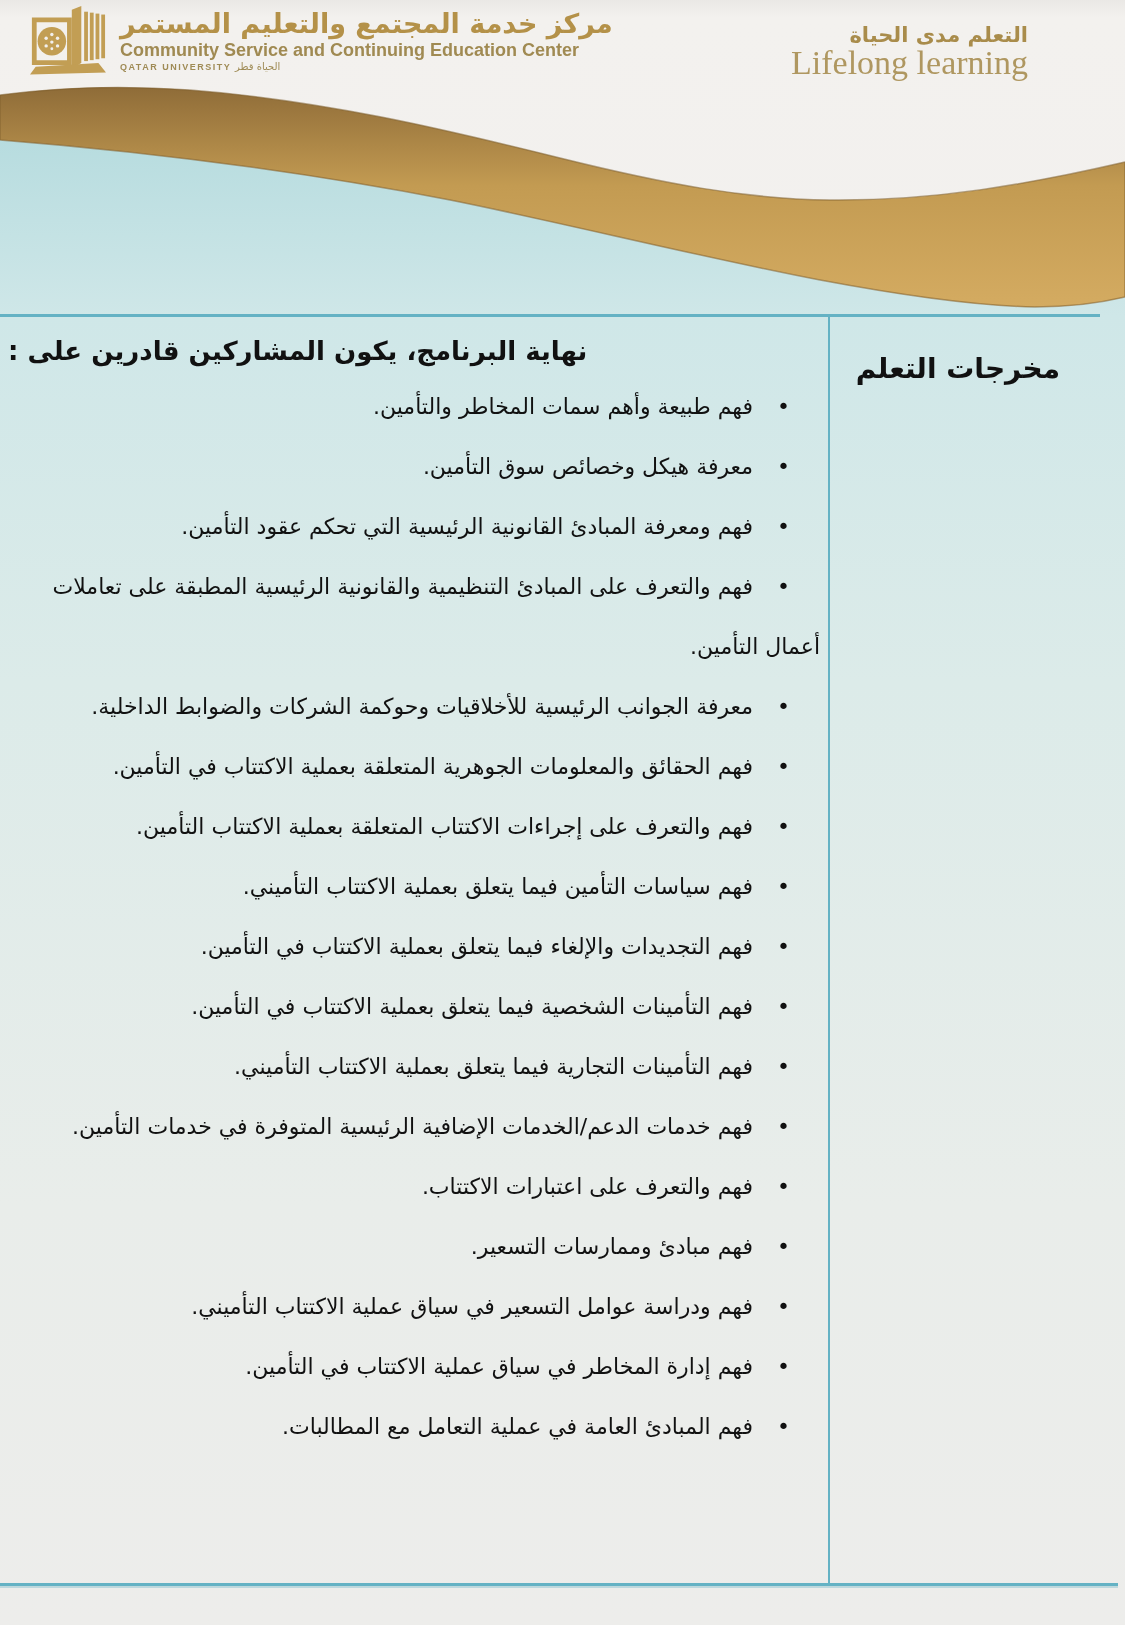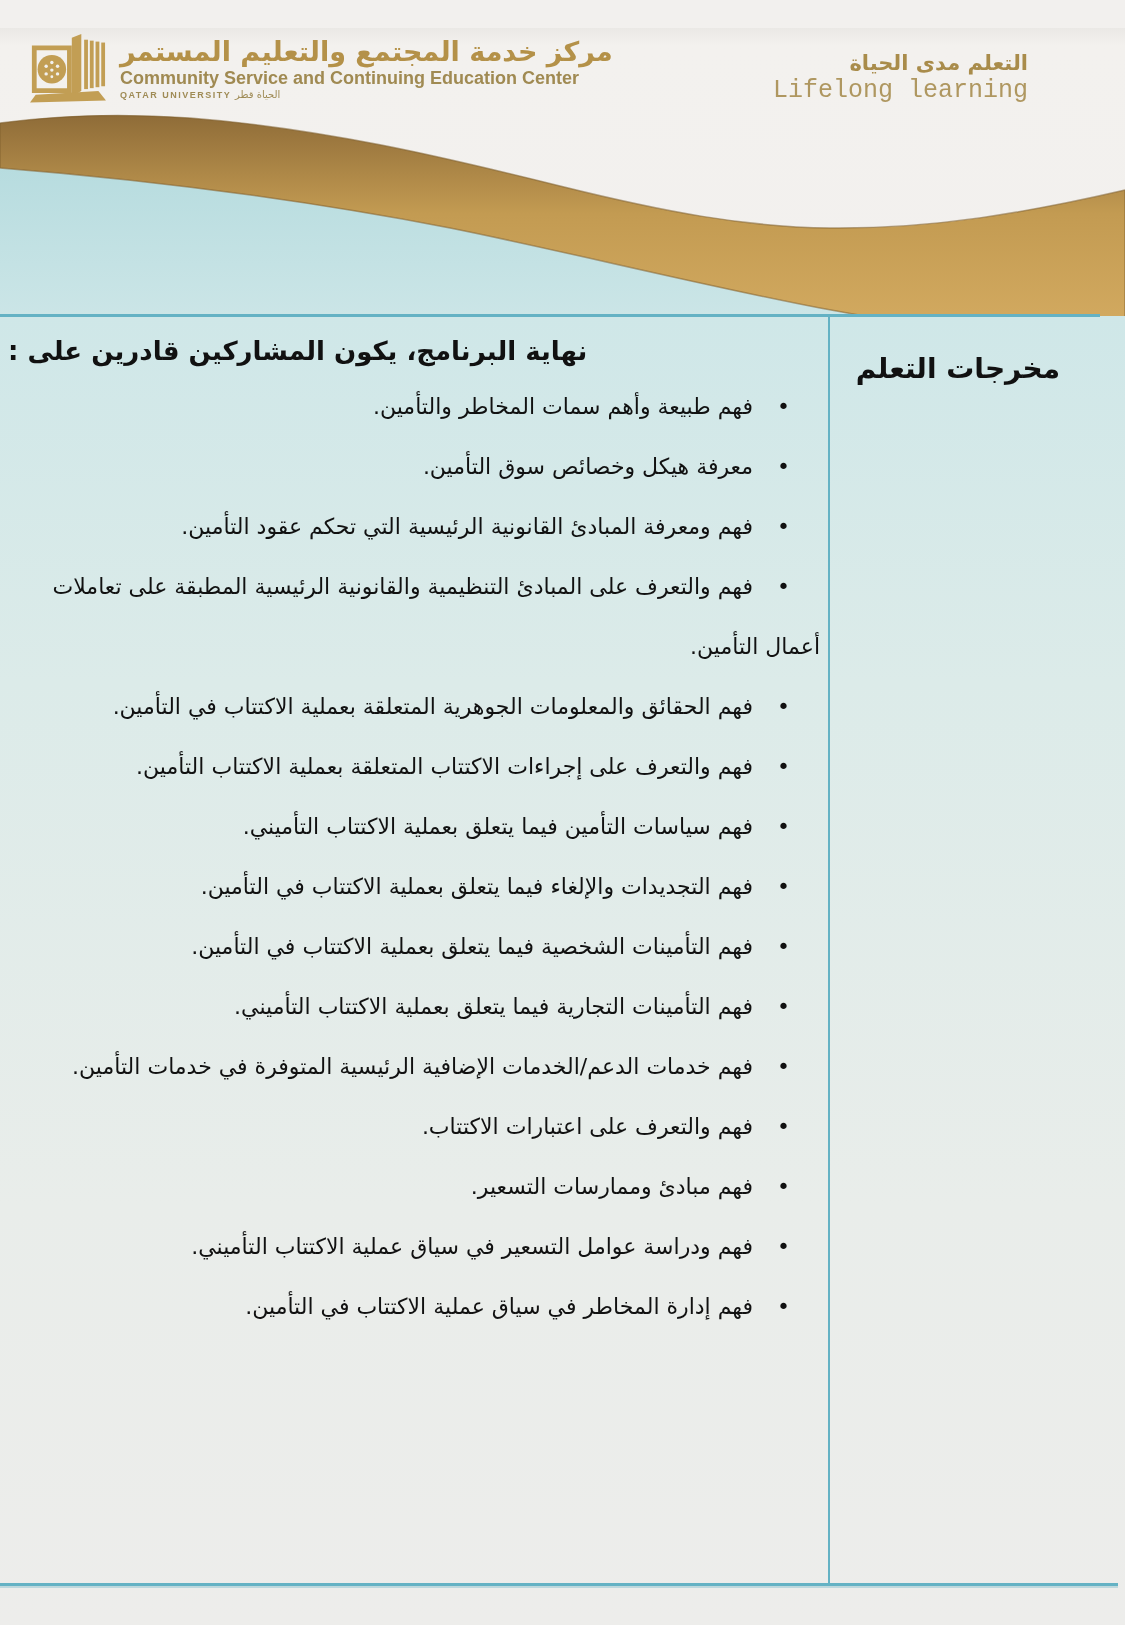--- a/index.html
+++ b/index.html
@@ -9,21 +9,20 @@
     background:#f2f0ee;
     position:relative;
     overflow:hidden;
   }
   .page{position:absolute;inset:0;width:1125px;height:1625px;}
 
   
   .header-band{
     position:absolute;left:0;top:0;width:1125px;height:316px;
     background:linear-gradient(180deg,#eae8e5 0%,#f3f1ee 18px,#f2f0ee 100%);
-    margin-top:28px;
   }
   .wave-svg{position:absolute;left:0;top:0;width:1125px;height:316px;display:block;}
 
   .logo-cluster{position:absolute;left:28px;top:6px;display:flex;align-items:flex-start;}
   .logo-emblem{width:80px;height:76px;margin-right:12px;}
   .logo-text{padding-top:2px;}
   .logo-ar{
     font-size:27px;font-weight:700;color:#b49148;
     direction:rtl;text-align:left;line-height:32px;white-space:nowrap;
   }
@@ -36,22 +35,22 @@
     font-size:9px;font-weight:700;color:#9f8b55;letter-spacing:1.5px;
     line-height:13px;white-space:nowrap;
   }
   .logo-sub .ar{font-family:"DejaVu Sans",sans-serif;letter-spacing:0;font-weight:400;font-size:10px;}
 
   .tagline-cluster{position:absolute;right:97px;top:22px;text-align:right;}
   .tagline-ar{
     font-size:21px;font-weight:700;color:#a98c4b;direction:rtl;line-height:26px;white-space:nowrap;
   }
   .tagline-en{
-    font-family:Liberation Mono, monospace;
-    font-size:25px;font-weight:400;color:#af9760;line-height:30px;white-space:nowrap;
+    font-family:Liberation Serif, serif;
+    font-size:34px;font-weight:400;color:#af9760;line-height:30px;white-space:nowrap;
   }
 
   
   .content-bg{
     position:absolute;left:0;top:316px;width:1125px;height:1309px;
     background:linear-gradient(180deg,#cfe7e8 0%,#dcebe9 28%,#e9edea 68%,#ededeb 100%);
   }
 
   
   .line{position:absolute;background:#64b2c4;}
@@ -166,28 +165,30 @@
       <div class="label-text">مخرجات التعلم</div>
     </div>
 
     <div class="cell body-cell">
       <div class="intro">نهاية البرنامج، يكون المشاركين قادرين على :</div>
       <ul class="outcomes">
         <li>فهم طبيعة وأهم سمات المخاطر والتأمين.</li>
         <li>معرفة هيكل وخصائص سوق التأمين.</li>
         <li>فهم ومعرفة المبادئ القانونية الرئيسية التي تحكم عقود التأمين.</li>
         <li>فهم والتعرف على المبادئ التنظيمية والقانونية الرئيسية المطبقة على تعاملات أعمال التأمين.</li>
+        <li>معرفة الجوانب الرئيسية للأخلاقيات وحوكمة الشركات والضوابط الداخلية.</li>
         <li>فهم الحقائق والمعلومات الجوهرية المتعلقة بعملية الاكتتاب في التأمين.</li>
         <li>فهم والتعرف على إجراءات الاكتتاب المتعلقة بعملية الاكتتاب التأمين.</li>
         <li>فهم سياسات التأمين فيما يتعلق بعملية الاكتتاب التأميني.</li>
         <li>فهم التجديدات والإلغاء فيما يتعلق بعملية الاكتتاب في التأمين.</li>
         <li>فهم التأمينات الشخصية فيما يتعلق بعملية الاكتتاب في التأمين.</li>
         <li>فهم التأمينات التجارية فيما يتعلق بعملية الاكتتاب التأميني.</li>
         <li>فهم خدمات الدعم/الخدمات الإضافية الرئيسية المتوفرة في خدمات التأمين.</li>
         <li>فهم والتعرف على اعتبارات الاكتتاب.</li>
         <li>فهم مبادئ وممارسات التسعير.</li>
         <li>فهم ودراسة عوامل التسعير في سياق عملية الاكتتاب التأميني.</li>
         <li>فهم إدارة المخاطر في سياق عملية الاكتتاب في التأمين.</li>
+        <li>فهم المبادئ العامة في عملية التعامل مع المطالبات.</li>
       </ul>
     </div>
   </div>
 
 </div>
 
 </body></html>

